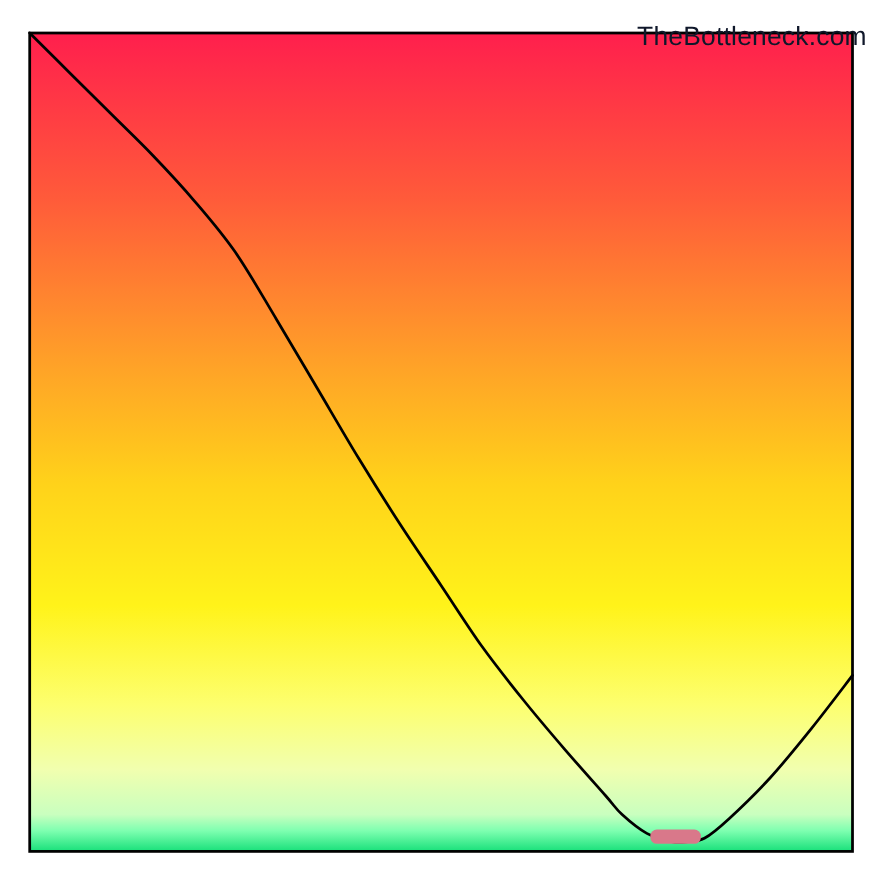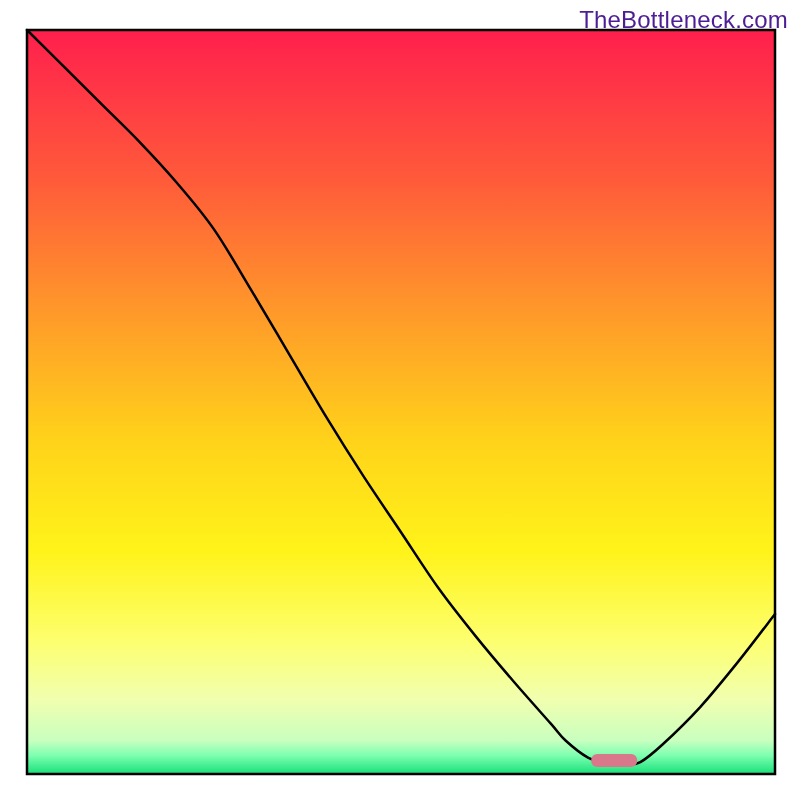--- a/index.html
+++ b/index.html
@@ -10,23 +10,23 @@
     background: #fff;
     font-family: Arial, Helvetica, sans-serif;
   }
   .wrap {
     position: relative;
     width: 800px;
     height: 800px;
   }
   .watermark {
     position: absolute;
-    top: 6px;
+    top: 20px;
     right: 12px;
-    color: #4c1d95;
+    color: #0f172a;
     font-size: 24px;
     font-weight: 400;
     letter-spacing: 0.2px;
   }
   svg {
     display: block;
   }
 </style>
 </head>
 <body>

